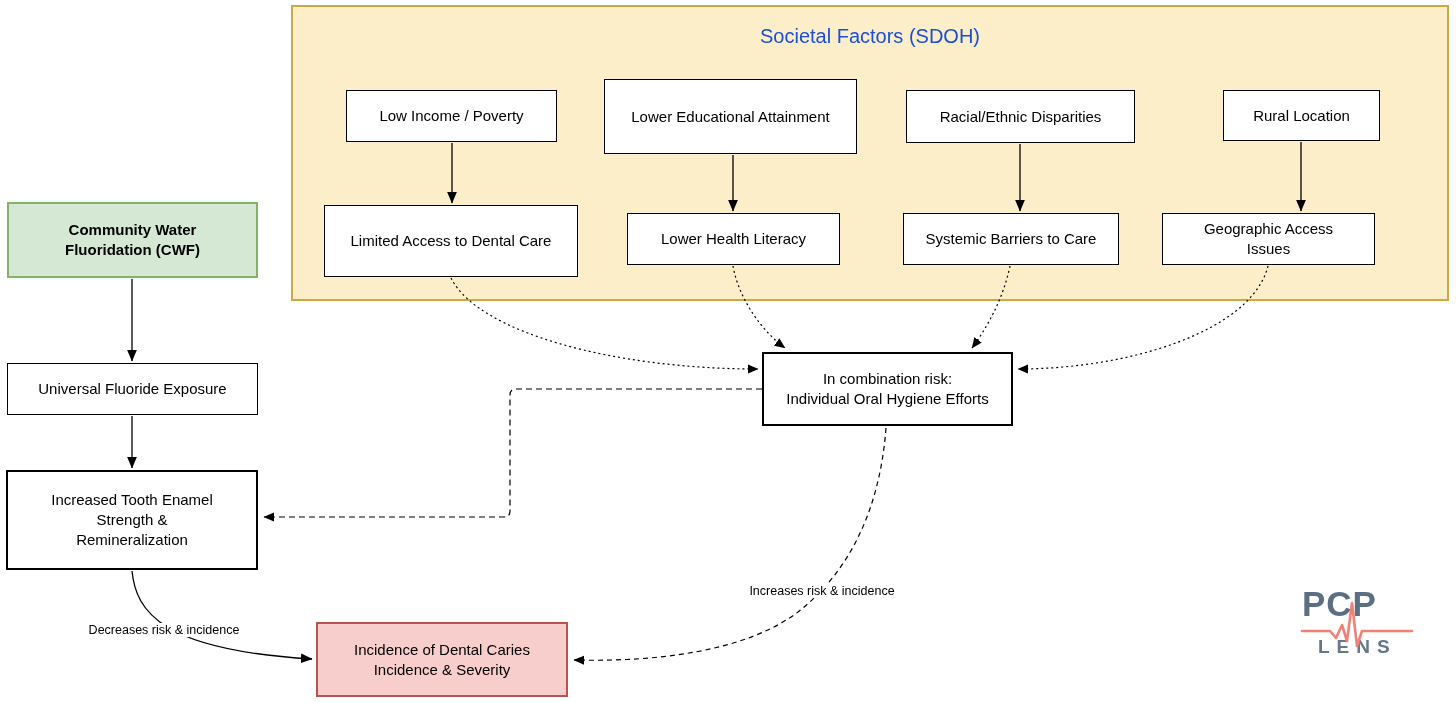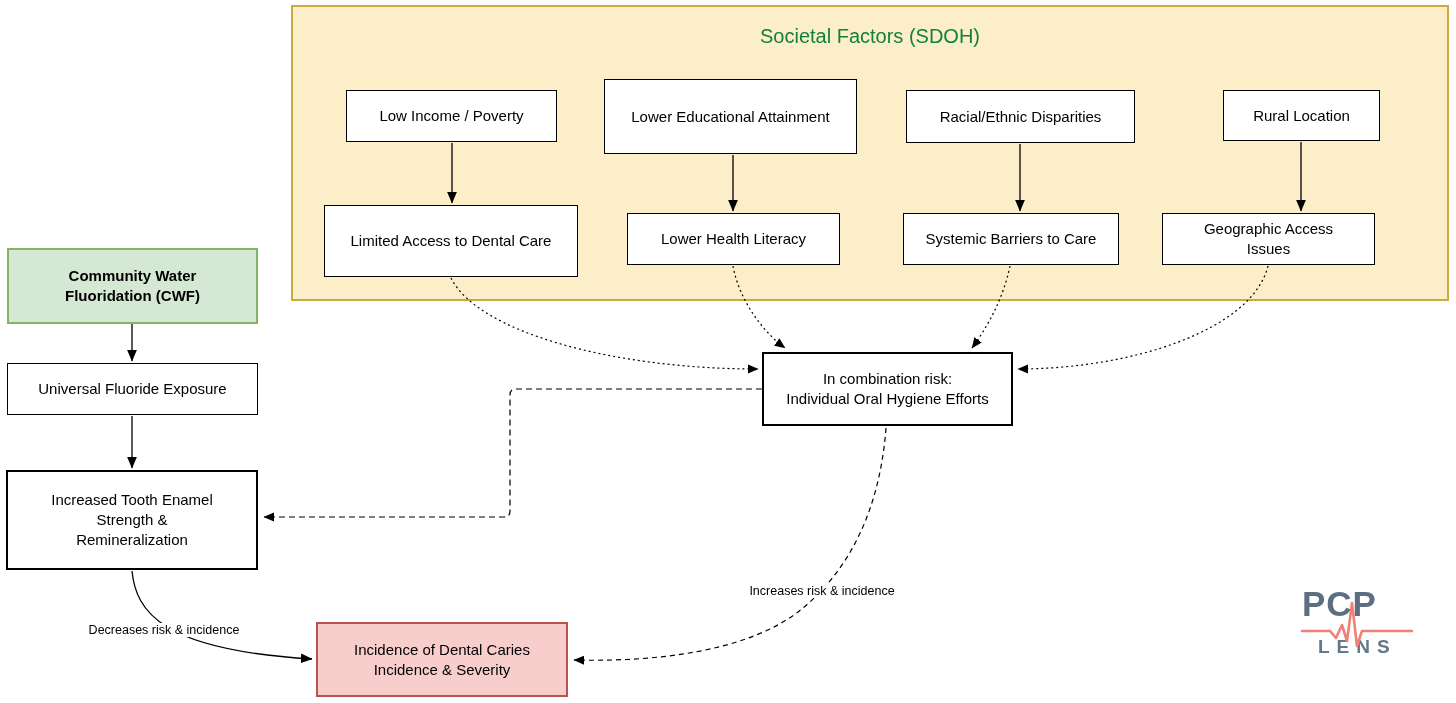--- a/index.html
+++ b/index.html
@@ -24,21 +24,21 @@
     border: 2px solid var(--sdoh-stroke, #cda942);
     z-index: 0;
     box-sizing: border-box;
   }
   .panel-title {
     position: absolute;
     left: 0; right: 0;
     top: 18px;
     text-align: center;
     font-size: 20px;
-    color: #15803d;
+    color: #1d4ed8;
   }
   .node {
     position: absolute;
     background: #ffffff;
     border: 1.5px solid #000;
     box-sizing: border-box;
     display: flex;
     flex-direction: column;
     align-items: center;
     justify-content: center;
@@ -154,21 +154,21 @@
   <div class="node" style="left:627px; top:213px; width:213px; height:52px;">
     <span>Lower Health Literacy</span>
   </div>
   <div class="node" style="left:903px; top:213px; width:216px; height:52px;">
     <span>Systemic Barriers to Care</span>
   </div>
   <div class="node" style="left:1162px; top:213px; width:213px; height:52px;">
     <span>Geographic Access Issues</span>
   </div>
 
-  <div class="node green" style="left:7px; top:202px; width:251px; height:76px;margin-top:46px;">
+  <div class="node green" style="left:7px; top:202px; width:251px; height:76px;">
     <span>Community Water</span>
     <span>Fluoridation (CWF)</span>
   </div>
   <div class="node" style="left:7px; top:363px; width:251px; height:52px;">
     <span>Universal Fluoride Exposure</span>
   </div>
   <div class="node thick" style="left:6px; top:470px; width:252px; height:100px;">
     <span>Increased Tooth Enamel Strength &amp;</span>
     <span>Remineralization</span>
   </div>

